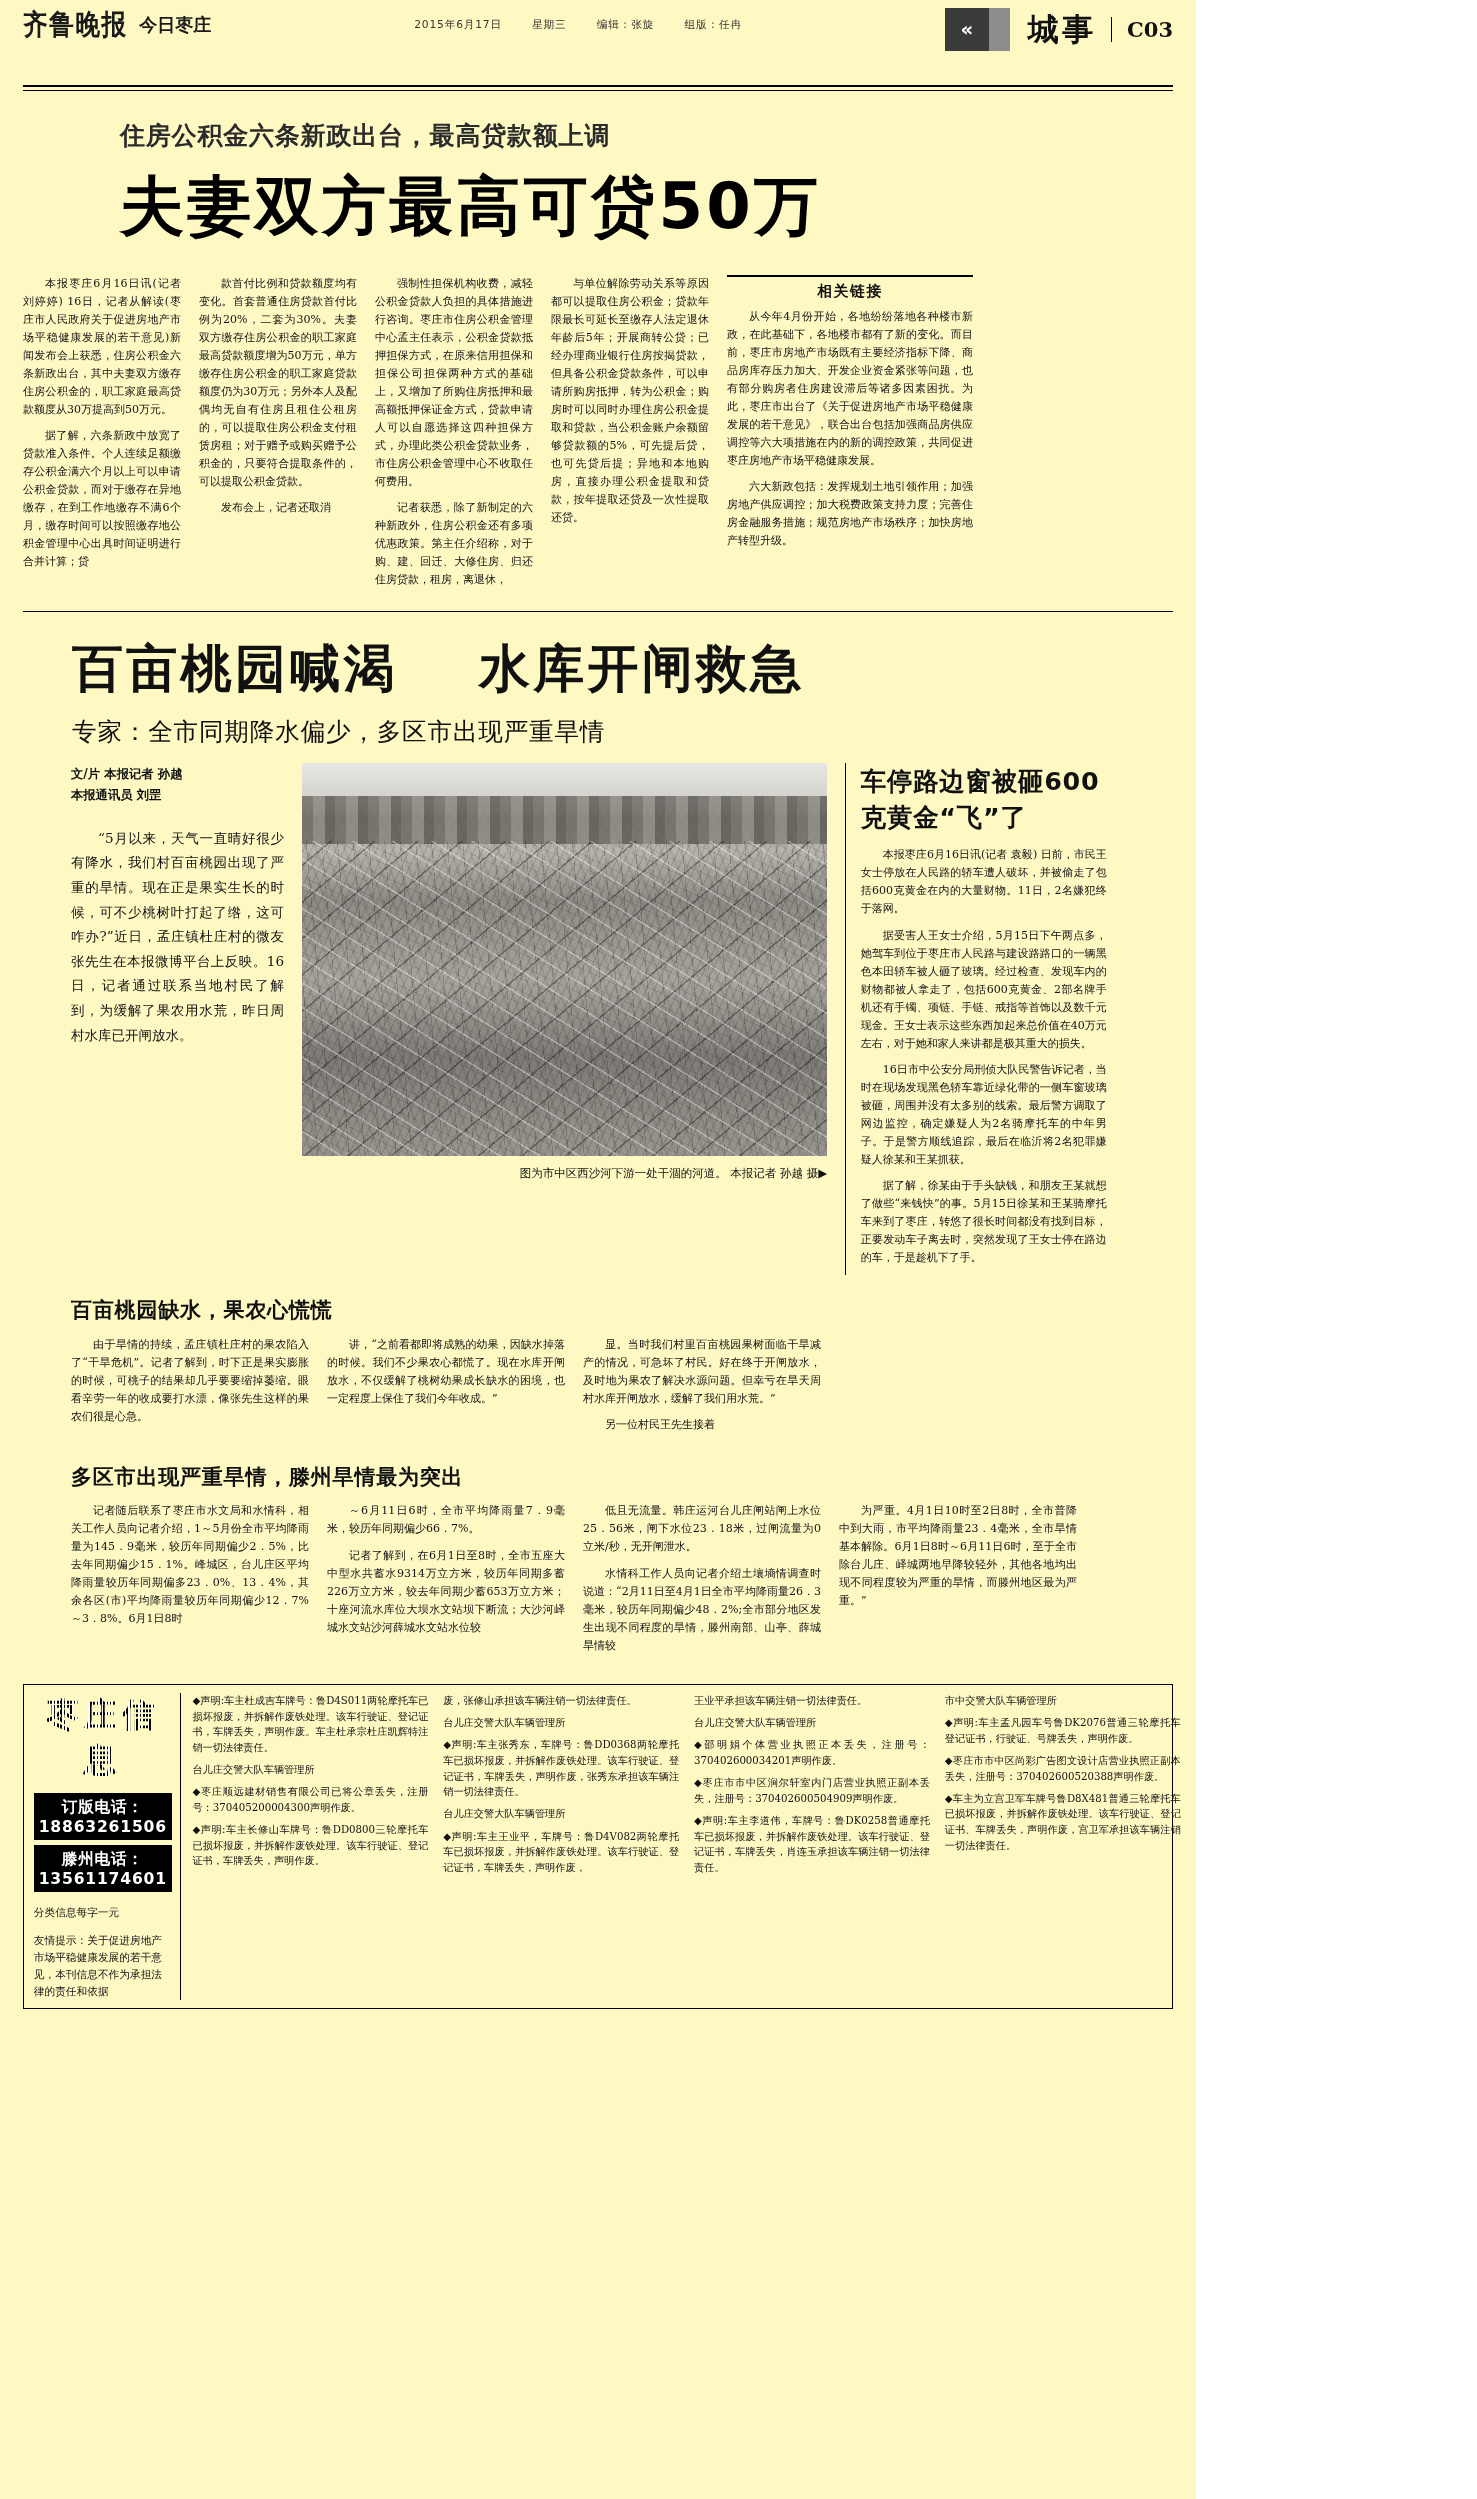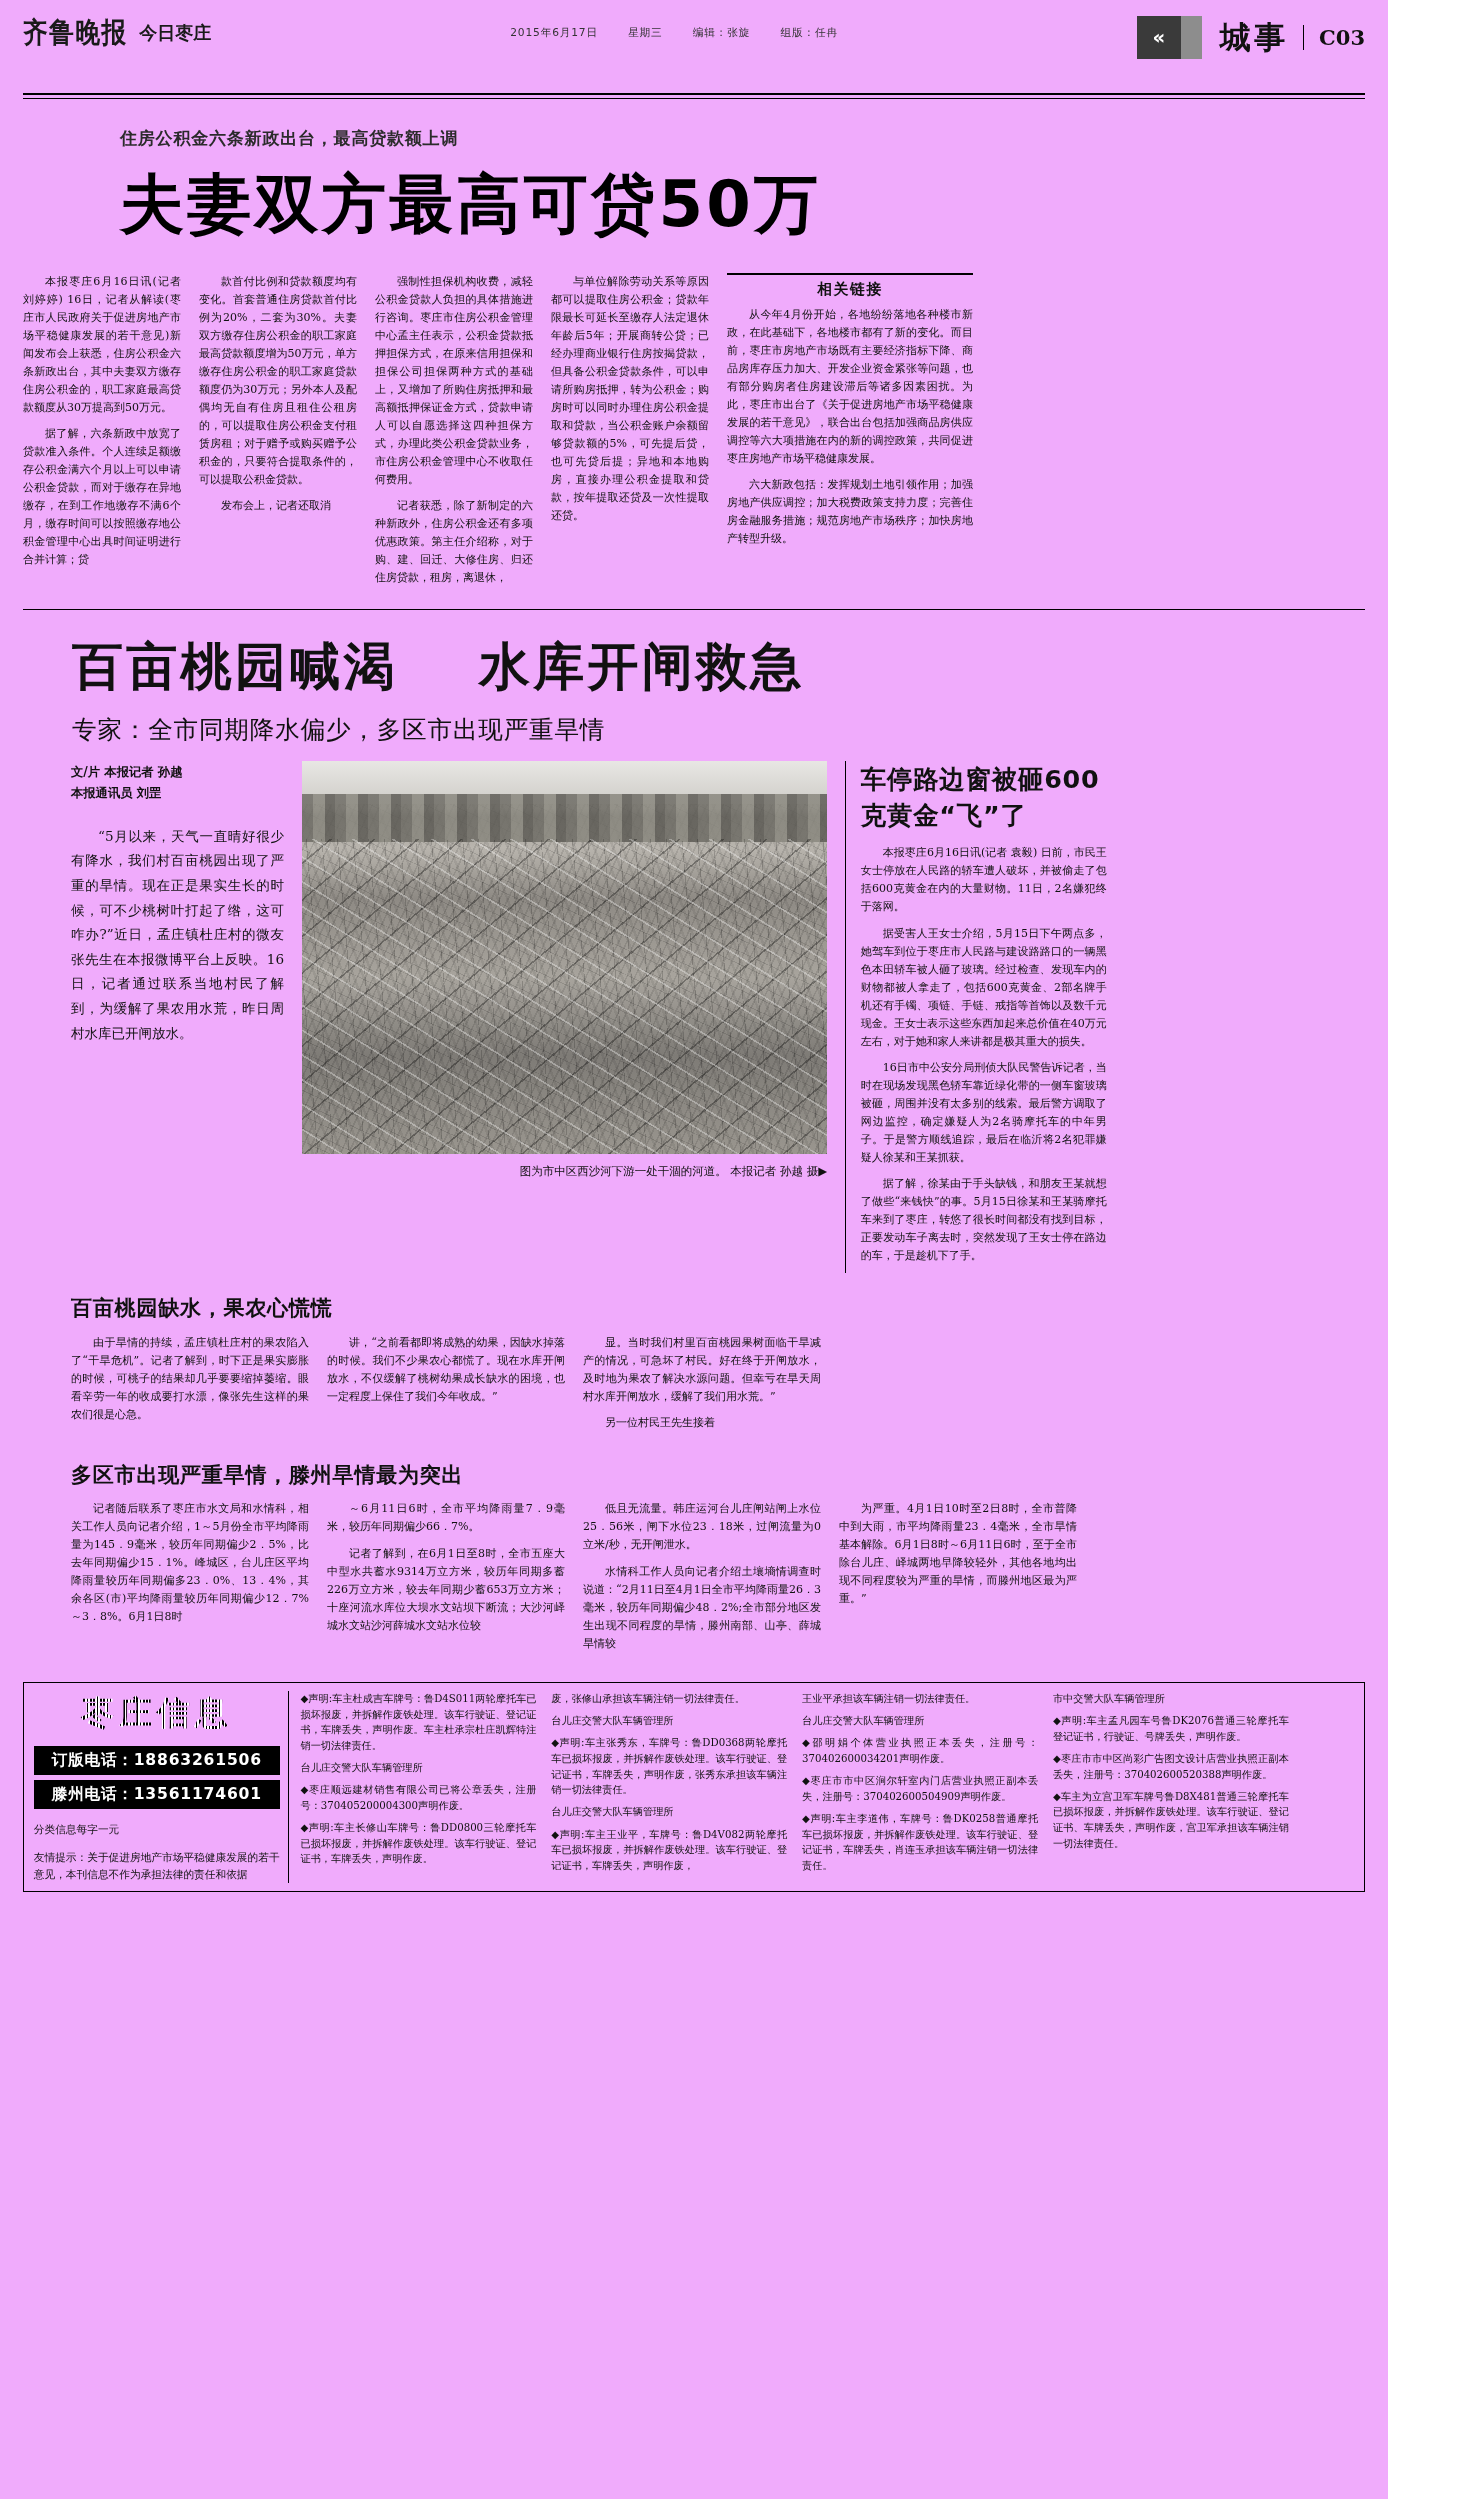--- a/index.html
+++ b/index.html
@@ -4,25 +4,25 @@
 <style>
   html,body{margin:0;padding:0;}
   body{
     width:1478px;
     background:#ffffff;
     font-family:"DejaVu Sans","Liberation Sans",sans-serif;
     color:#111;
   }
   .page{
     position:relative;
-    width:1388px;
+    width:1196px;
     height:2500px;
     box-sizing:border-box;
-    padding:8px 23px;
-    background:#f0abfc;
+    padding:0 23px;
+    background:#fef9c3;
   }
 
   
   .masthead{
     display:flex;
     align-items:flex-start;
     justify-content:space-between;
     height:74px;
     padding-top:8.2px;
   }
@@ -75,21 +75,21 @@
     border-left:1.6px solid #000;
     font-weight:bold;
   }
   .rule-thick{border-top:2.5px solid #000;margin-top:3.3px;}
   .rule-thin{border-top:0.8px solid #000;margin-top:2.5px;}
 
   
   .s1{margin-top:28px;padding-left:97px;}
   .s1 .kicker{
     font-family:"DejaVu Serif","Liberation Serif",serif;
-    font-size:17px;
+    font-size:25px;
     font-weight:bold;
     color:#2b2b2b;
     letter-spacing:0.8px;
   }
   .s1 .headline{
     font-family:"DejaVu Sans","Liberation Sans",sans-serif;
     font-size:64px;
     font-weight:bold;
     letter-spacing:3.3px;
     margin-top:11.5px;

